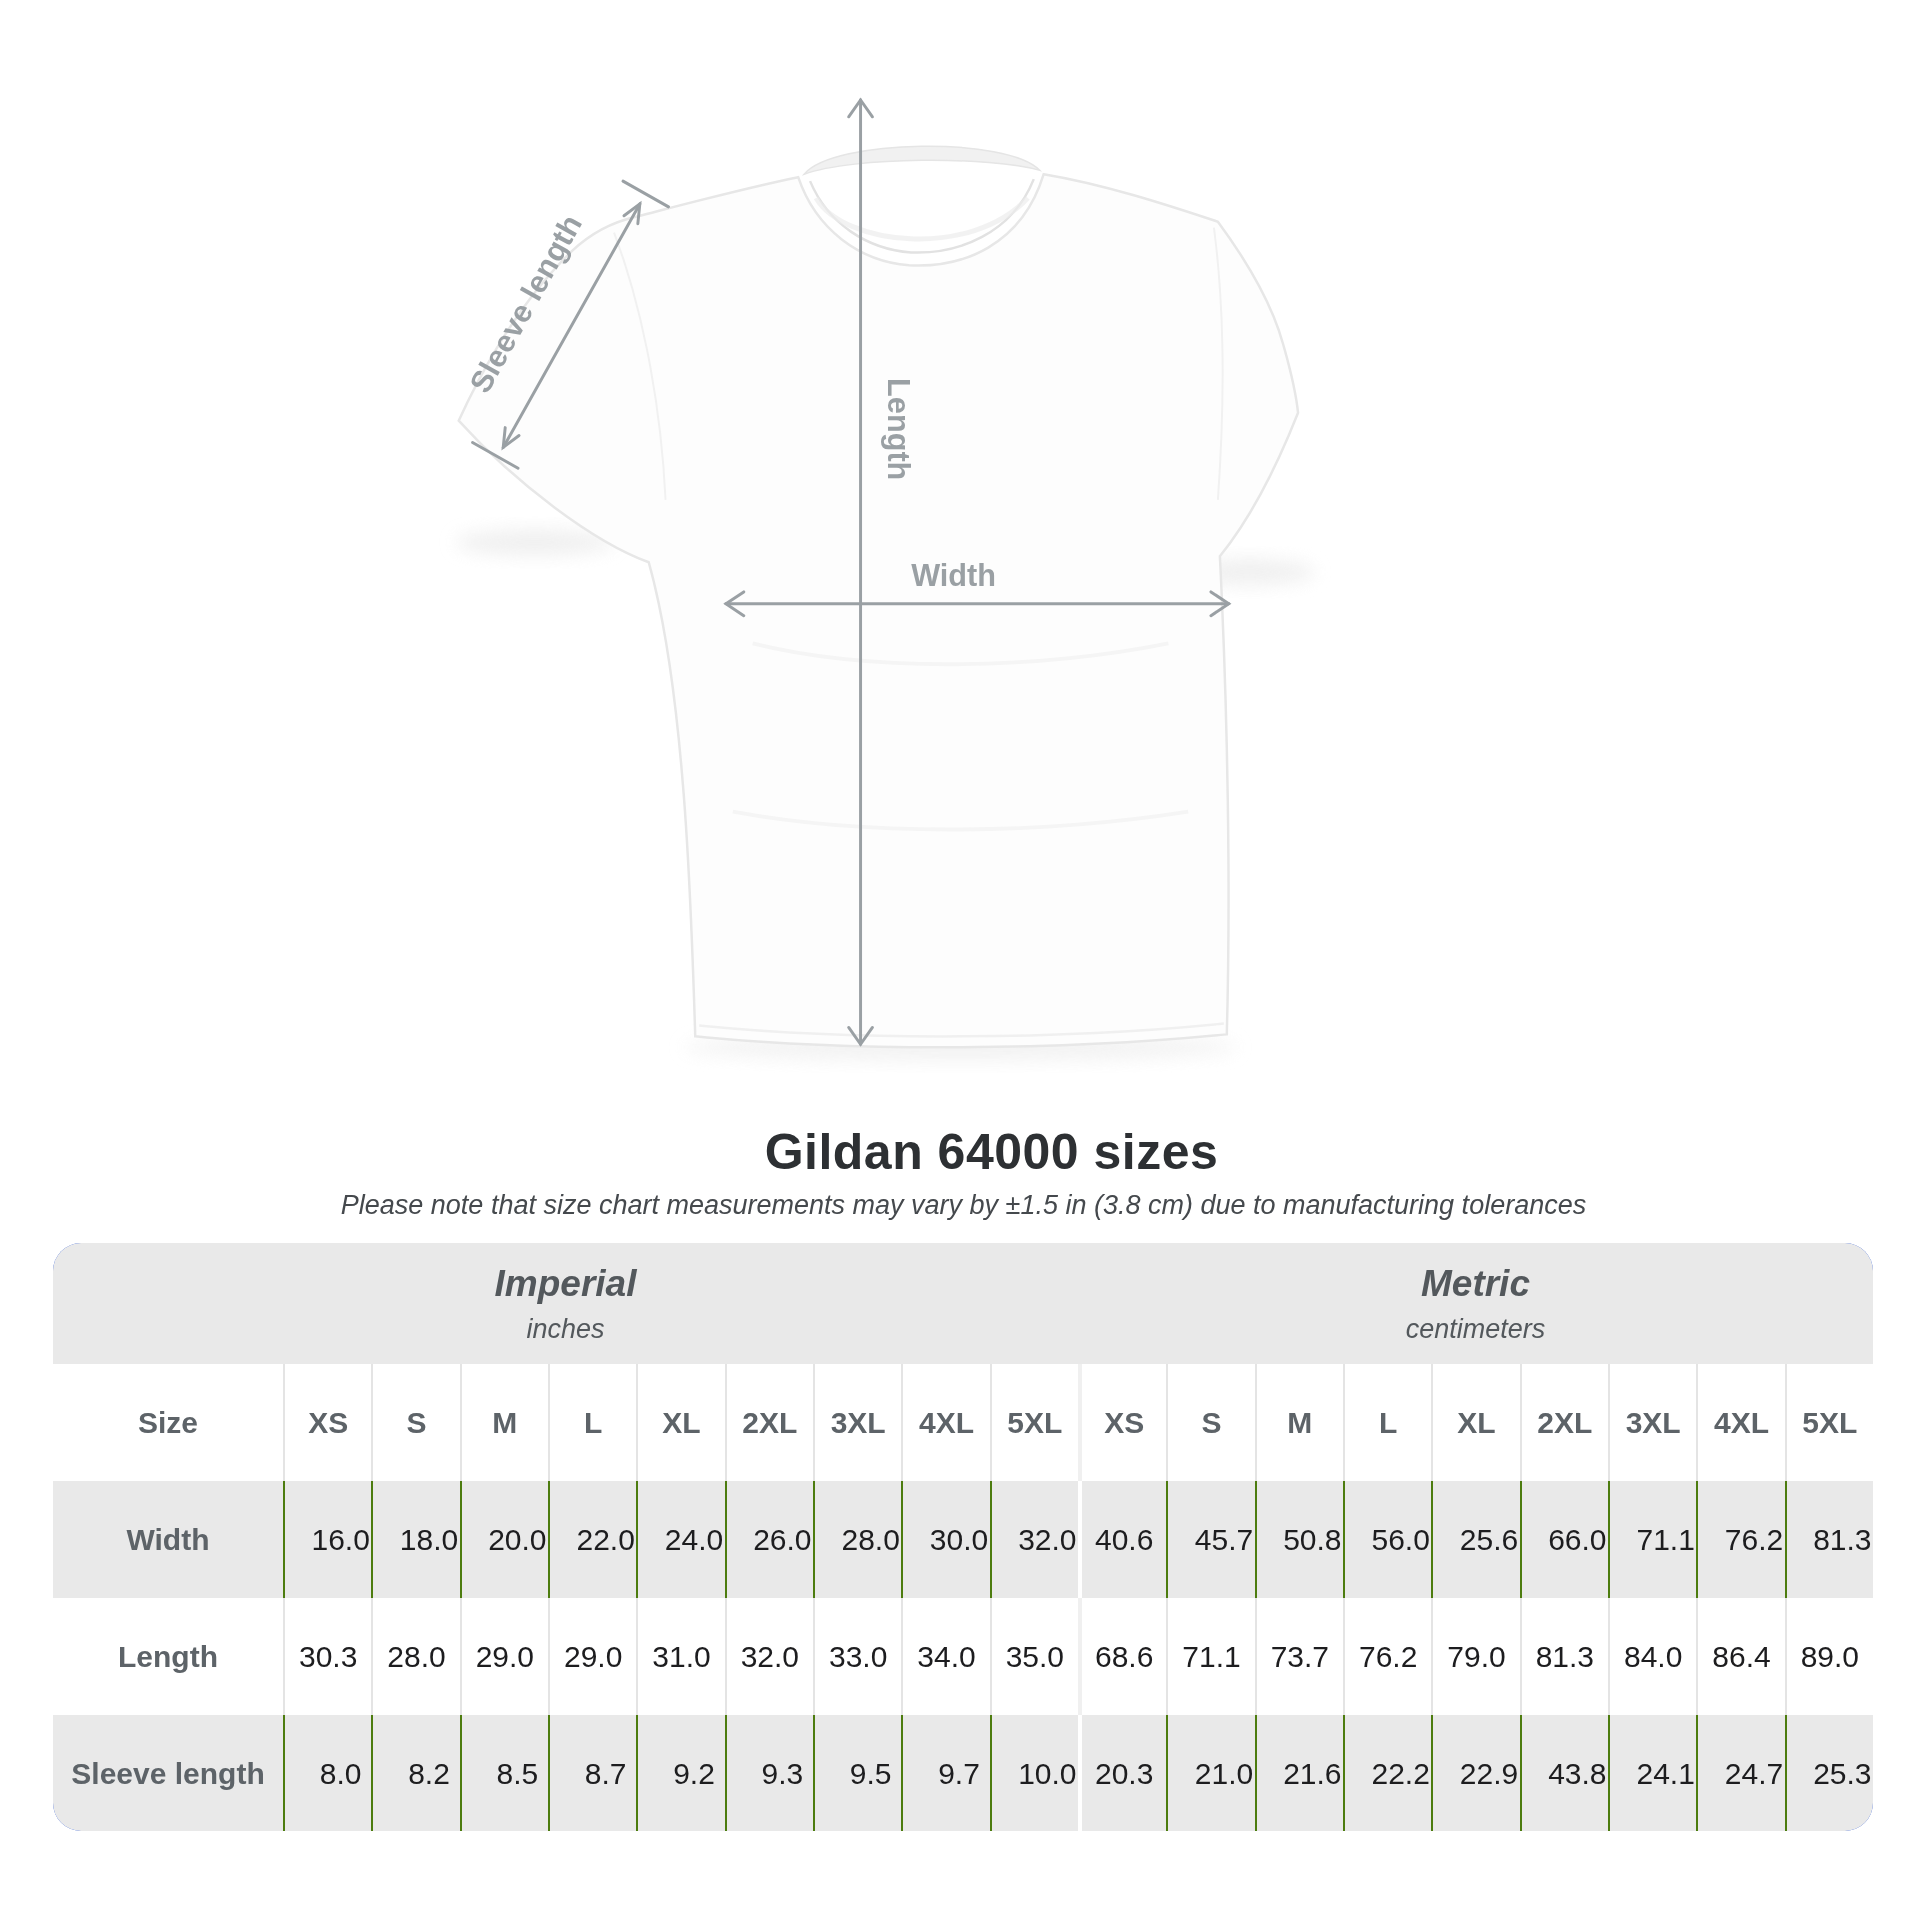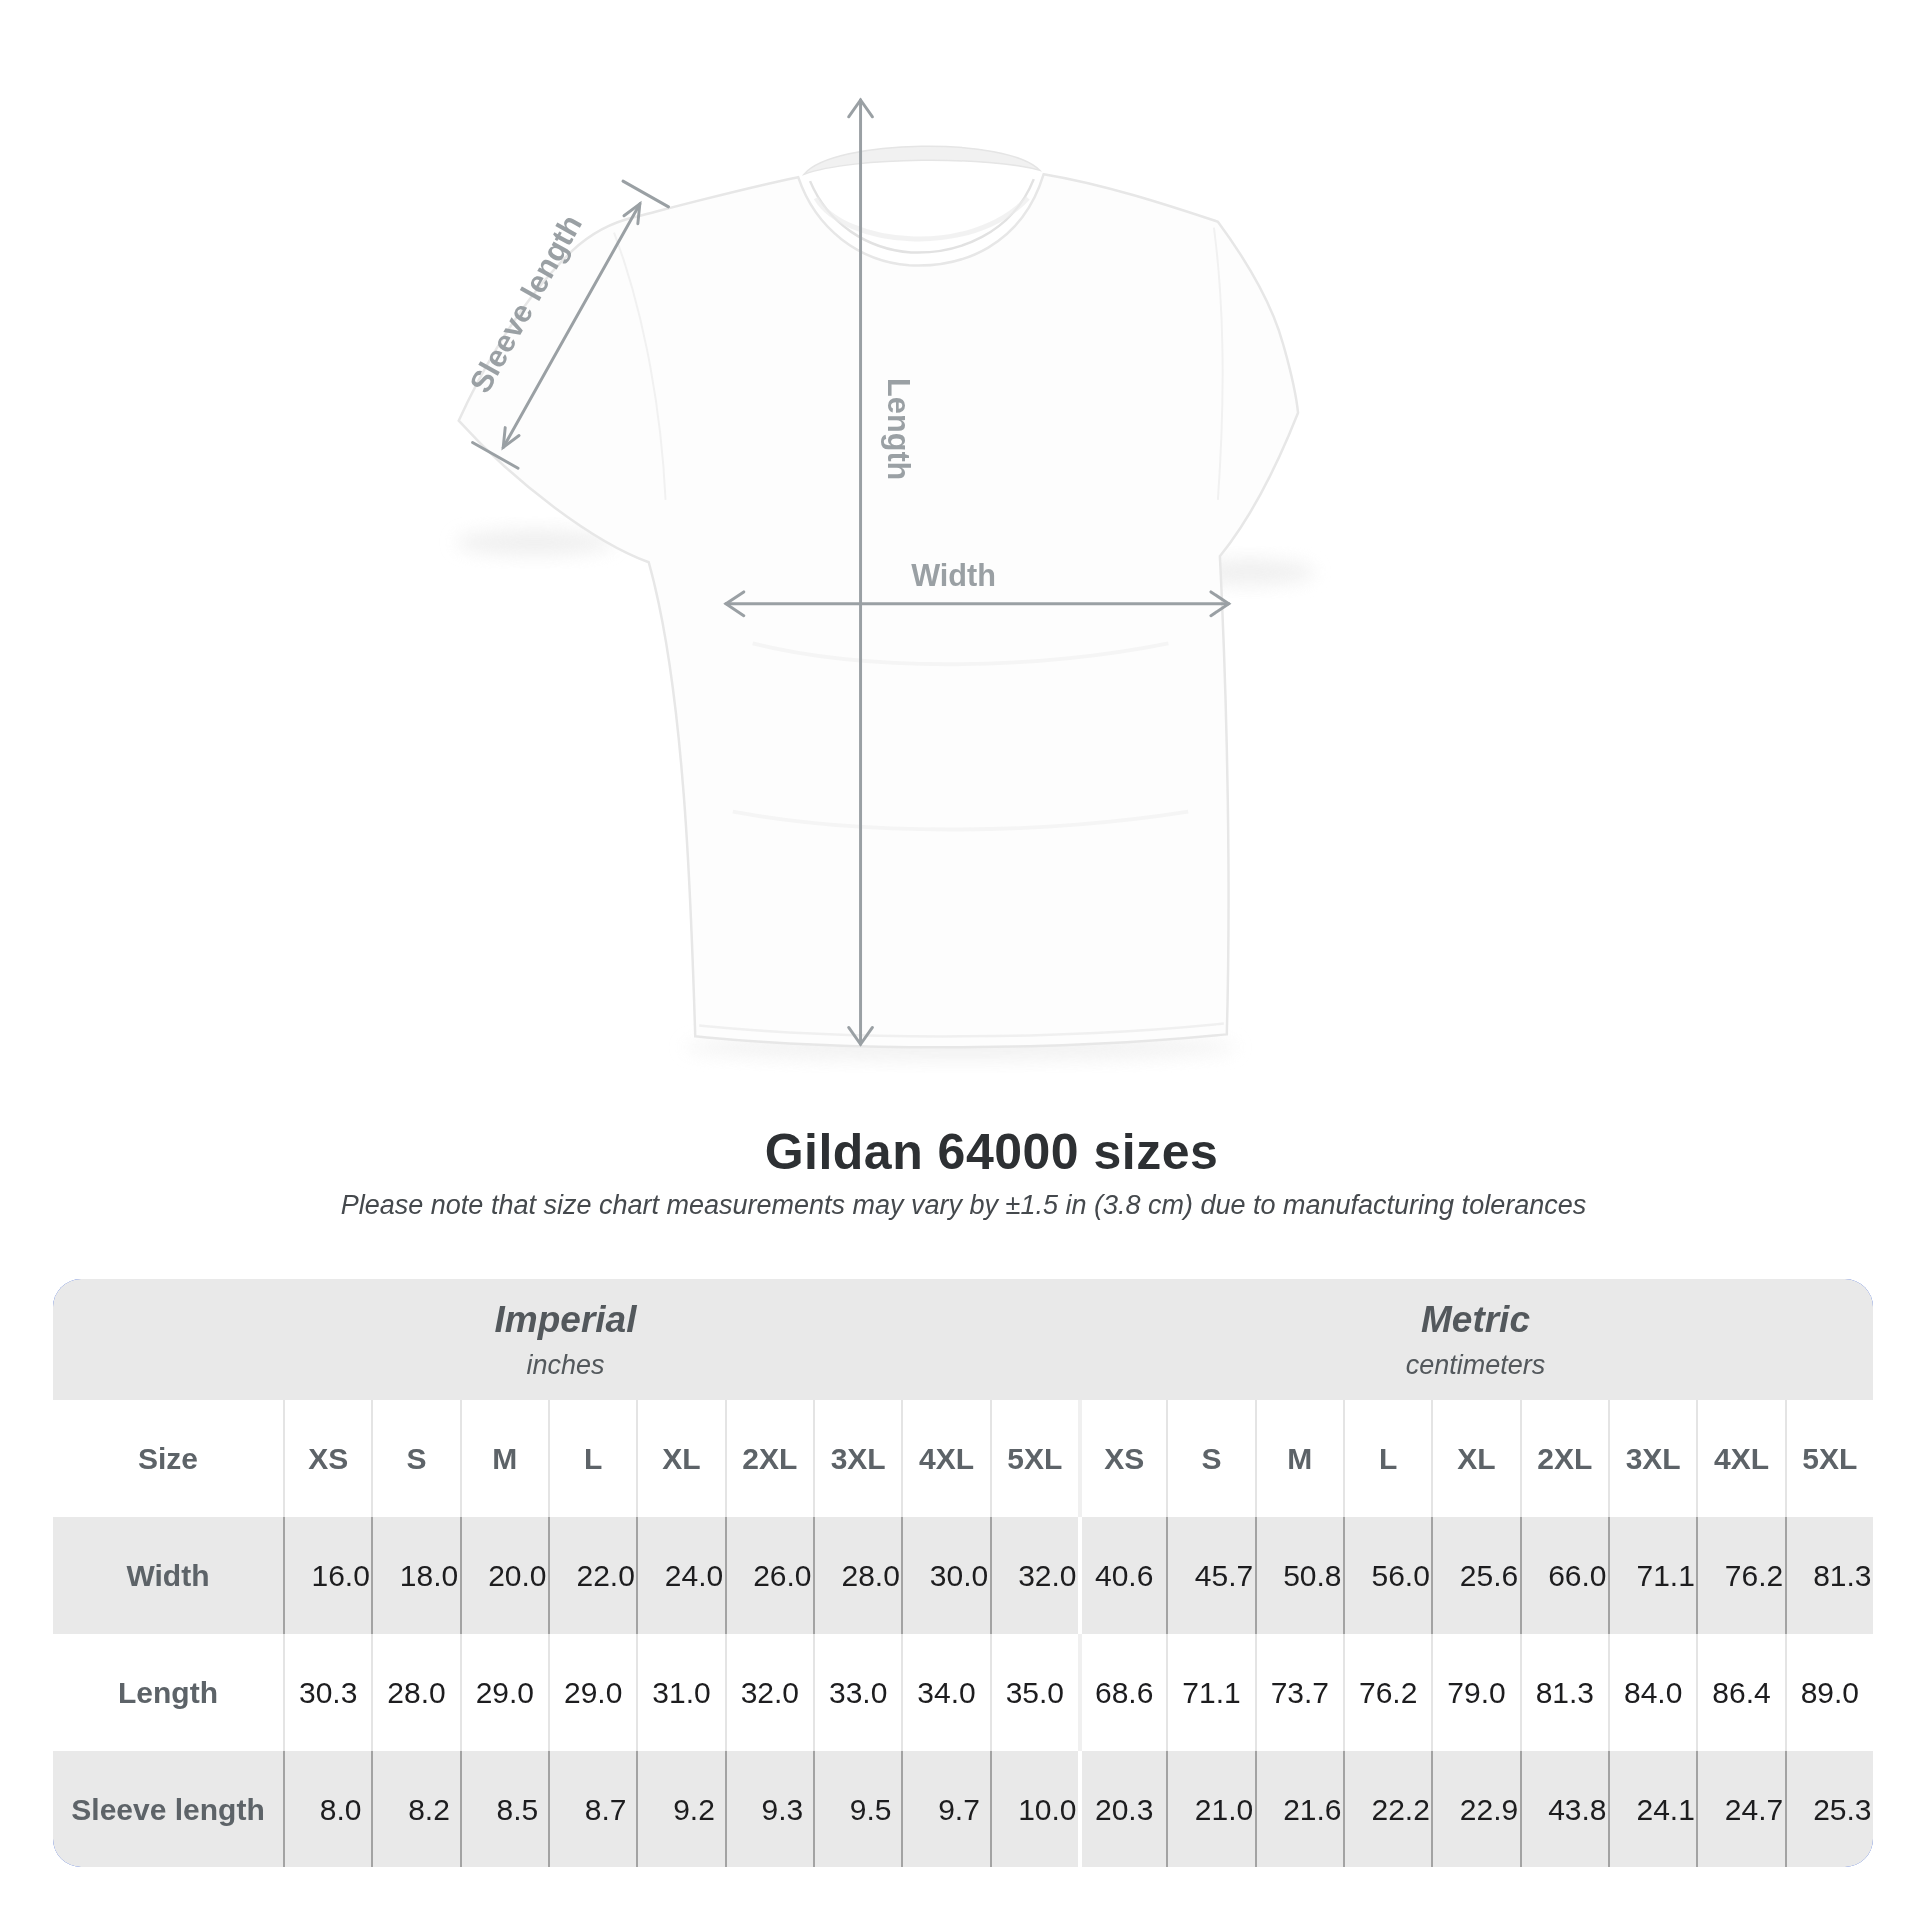--- a/index.html
+++ b/index.html
@@ -20,36 +20,36 @@
   .ann-line{stroke:var(--annotation);stroke-width:3;fill:none;stroke-linecap:round;}
   .ann-text{fill:var(--annotation);font-weight:bold;font-size:31px;font-family:"Liberation Sans",sans-serif;}
 
   
   #page-title{position:absolute;top:1123px;left:0;width:100%;text-align:center;
     font-size:50px;font-weight:bold;color:var(--title-color);letter-spacing:0.5px;margin-left:28px;}
   #page-subtitle{position:absolute;top:1190px;left:0;width:100%;text-align:center;
     font-style:italic;font-size:27px;color:var(--subtitle-color);}
 
   
-  #size-table{position:absolute;left:53px;top:1279px;width:1820px;height:588px;
+  #size-table{position:absolute;left:53px;top:1243px;width:1820px;height:588px;
     display:grid;grid-template-columns:230px repeat(18,1fr);
     grid-template-rows:121px repeat(4,117px);
     border-radius:28px;overflow:hidden;background:#1d4ed8;}
   .band{background:var(--table-bg);display:flex;flex-direction:column;align-items:center;
     justify-content:center;gap:9px;}
   .band-name{font-size:37px;font-weight:bold;font-style:italic;color:#53585c;}
   .band-unit{font-size:27px;font-style:italic;color:#53585c;}
   .cell{display:flex;align-items:center;justify-content:center;font-size:30px;}
   .row-white{background:#fff;}
   .row-gray{background:var(--table-bg);}
   .head-cell{font-weight:bold;color:var(--label-color);}
   .label-cell{font-weight:bold;color:var(--label-color);}
   .value-cell{color:var(--value-color);}
   .row-white.sep{border-left:2px solid #e4e4e4;}
-  .row-gray.sep{border-left:2px solid #a3a3a3;padding-left:25px;}
+  .row-gray.sep{border-left:2px solid #4d7c0f;padding-left:25px;}
   .row-white.group-div{border-left:4px solid #f0f0f0;}
   .row-gray.group-div{border-left:4px solid #ffffff;}
 </style>
 </head>
 <body>
 
 <div id="stage">
 
   <svg id="diagram-svg" viewBox="0 0 1946 1180">
     <defs>

